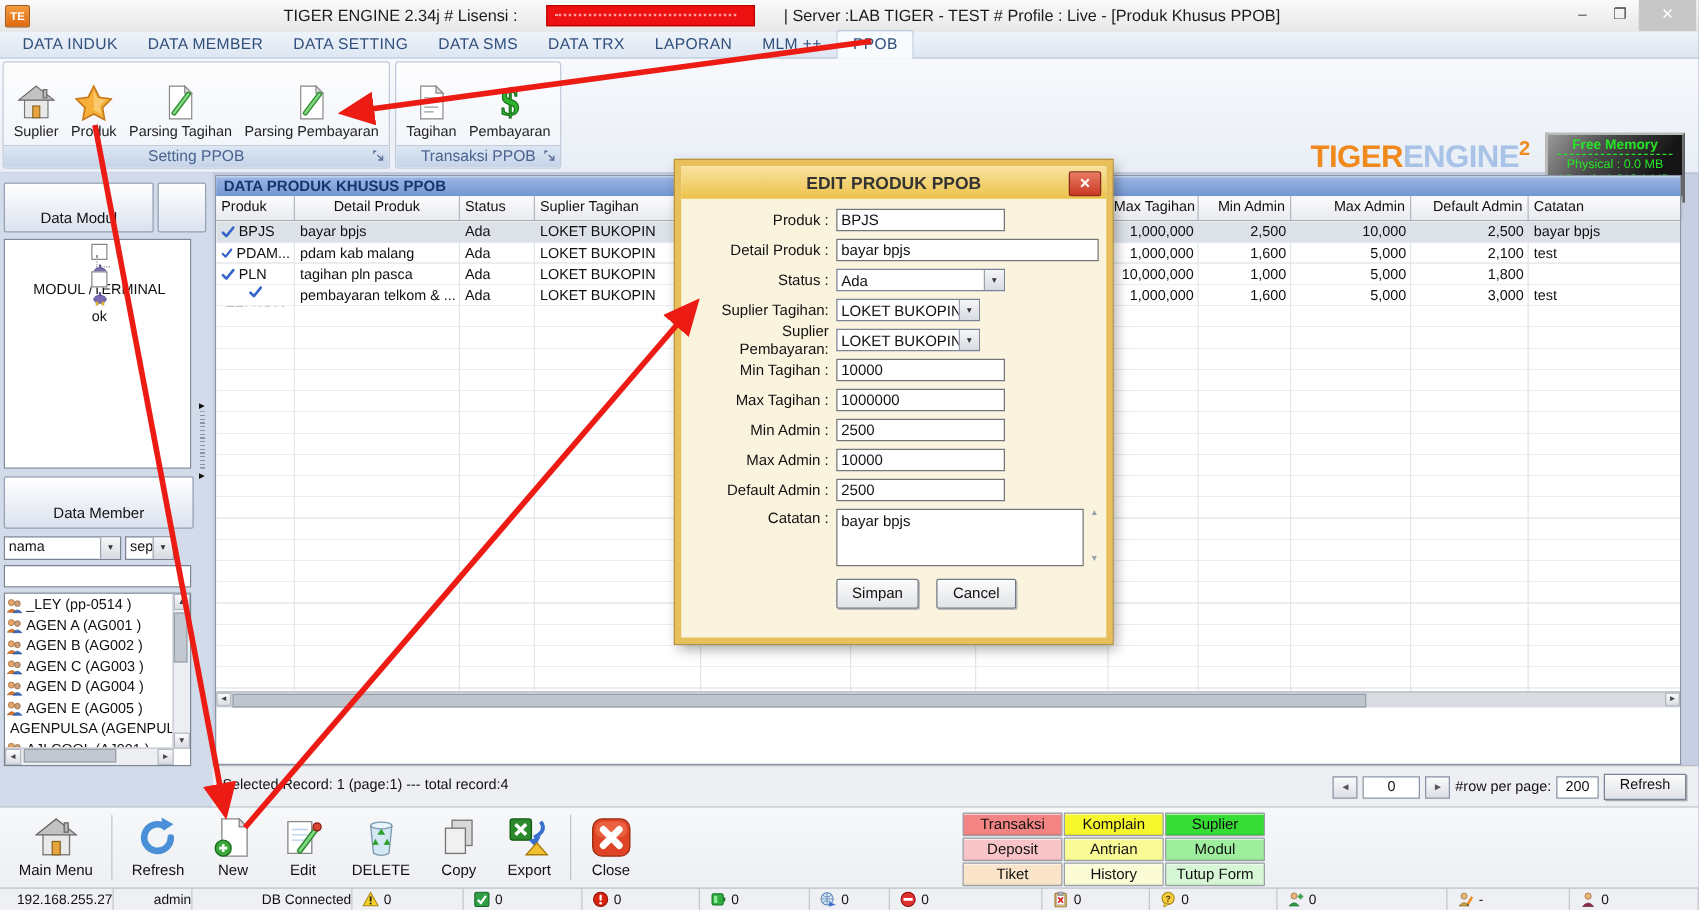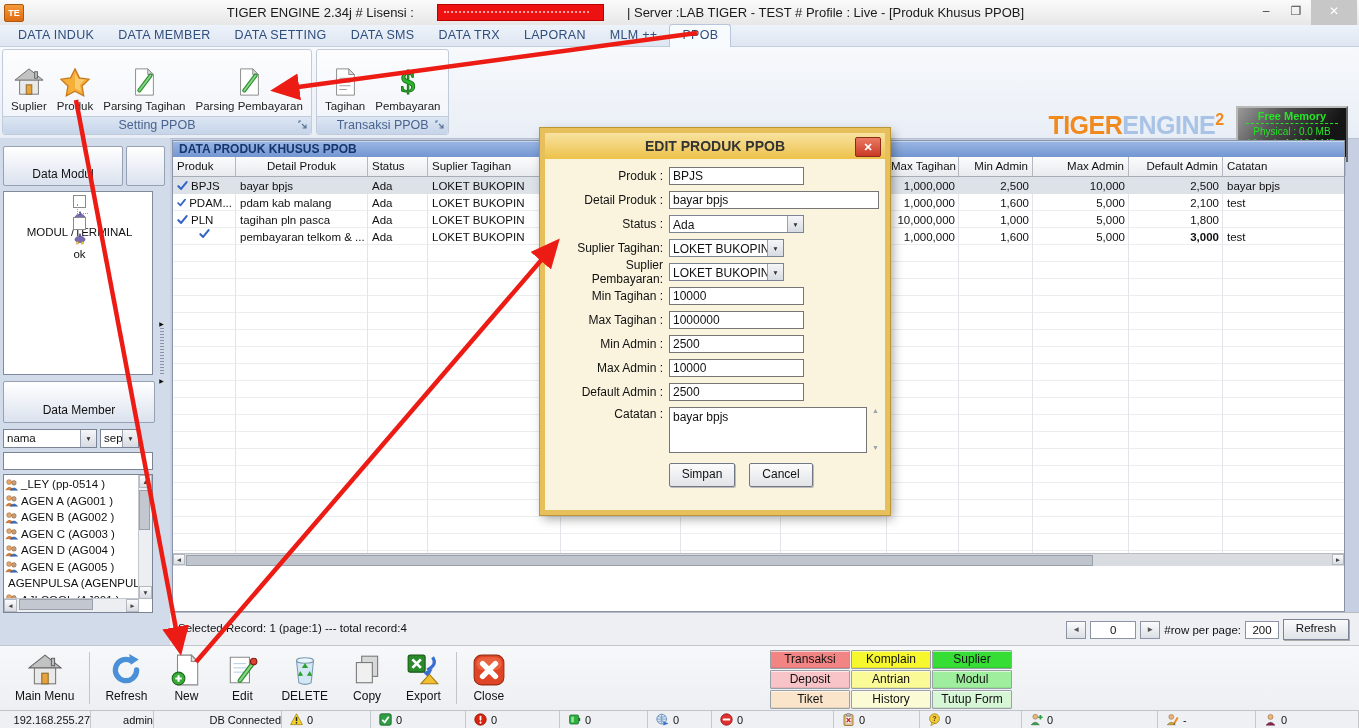--- a/index.html
+++ b/index.html
@@ -632,21 +632,21 @@
           </div>
           <div class="dcell r" style="width: 72px;">
             <span>1,000,000</span>
           </div>
           <div class="dcell r" style="width: 74px;">
             <span>1,600</span>
           </div>
           <div class="dcell r" style="width: 96px;">
             <span>5,000</span>
           </div>
-          <div class="dcell r" style="width: 94px; font-weight: bold;">
+          <div class="dcell r" style="width: 94px;">
             <span>3,000</span>
           </div>
           <div class="dcell" style="width: 123px;">
             <span>test</span>
           </div>
         </div>
       </div>
     <div id="tp-hscroll">
       <span class="sbarrow" style="left:0;">◄</span>
       <span id="tp-thumb"></span>

